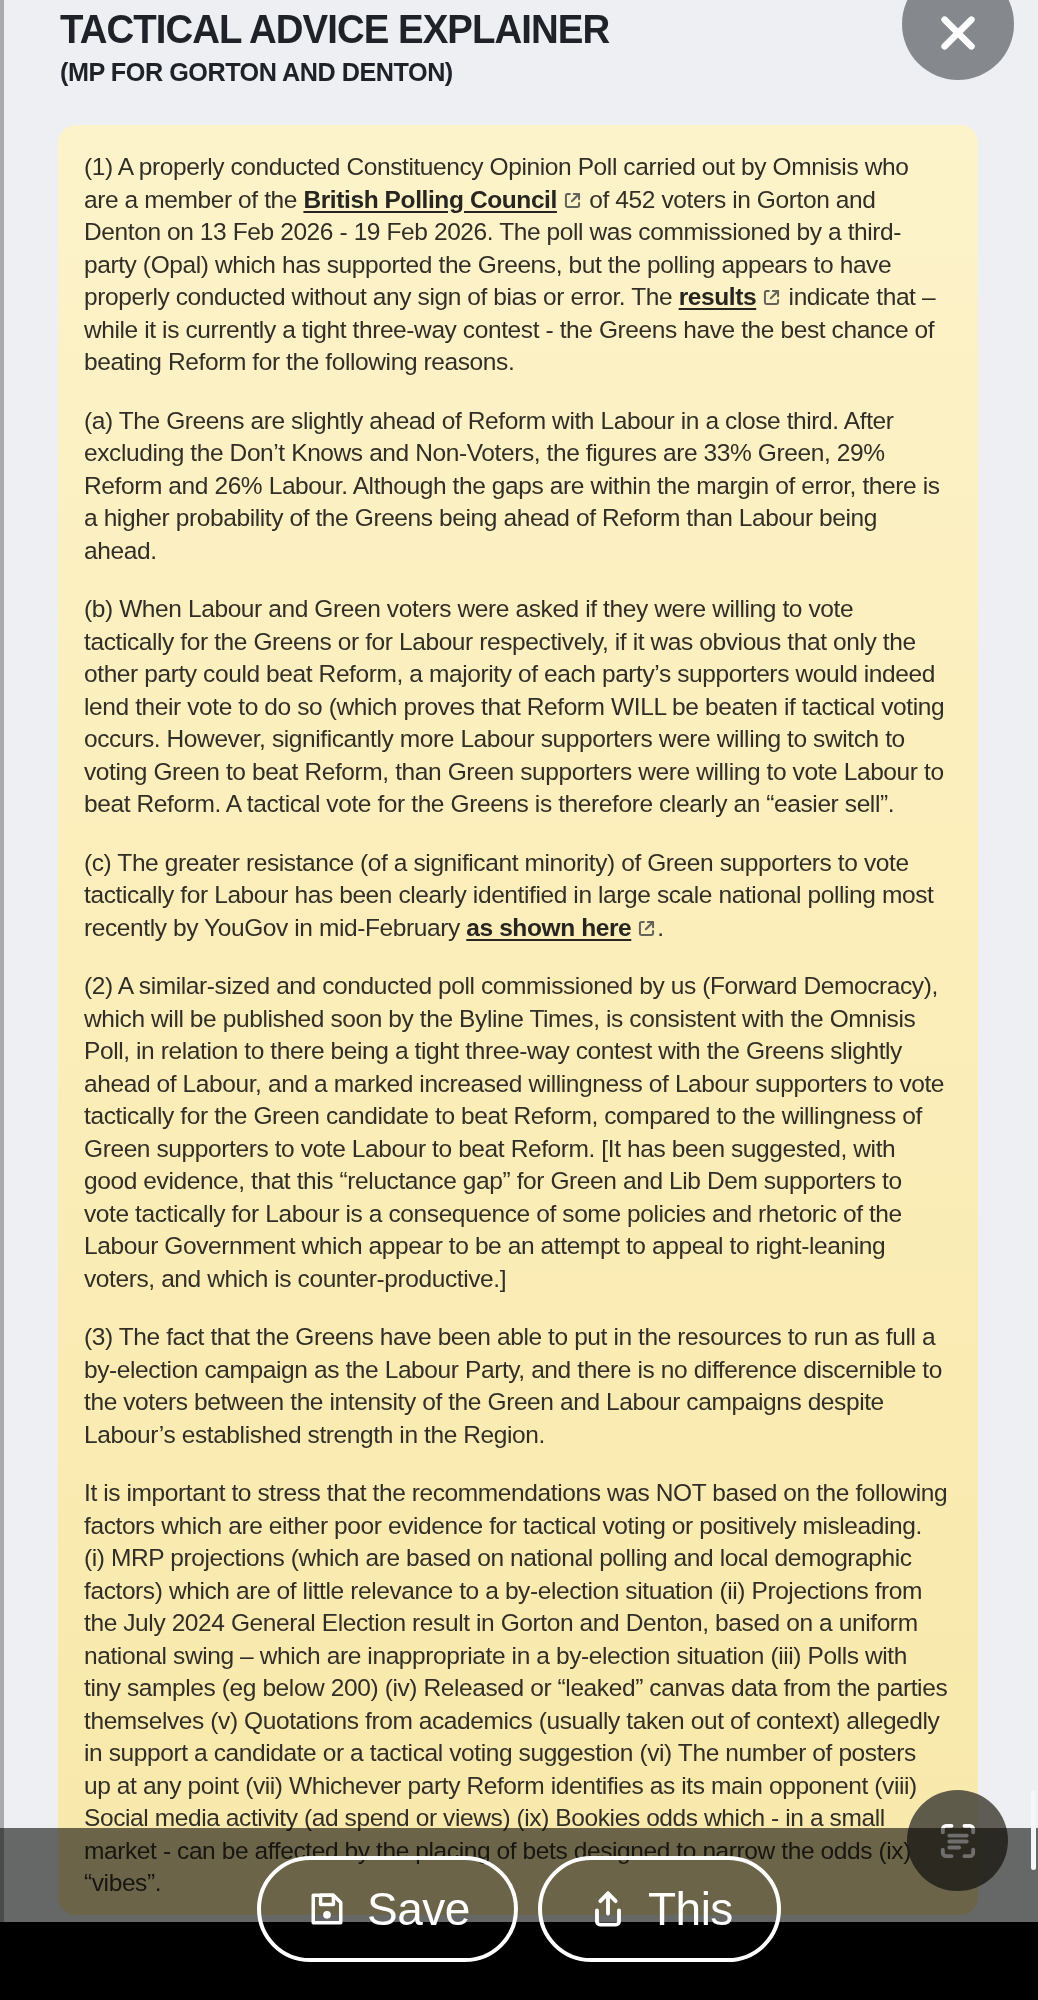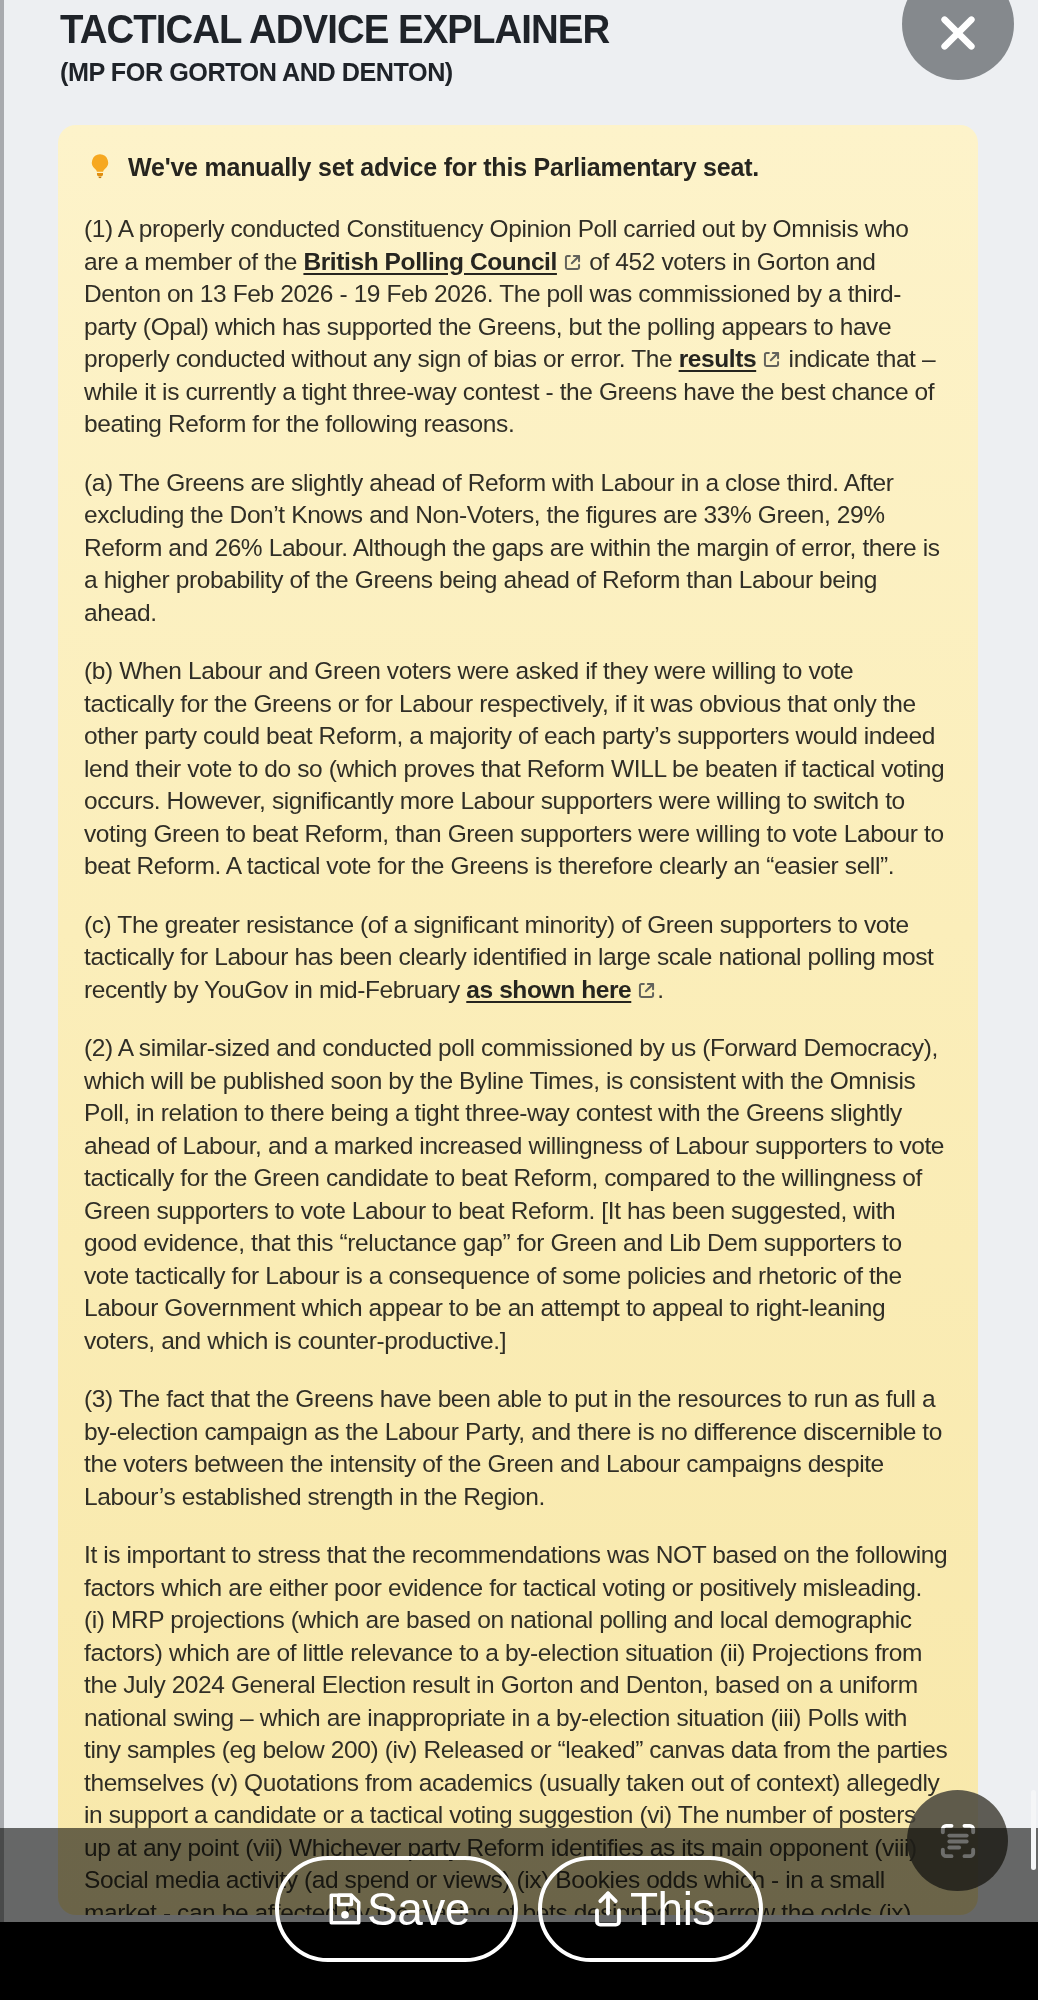--- a/index.html
+++ b/index.html
@@ -73,21 +73,21 @@
   .scrollbar-thumb{
     position:absolute;left:1031px;top:1790px;width:5px;height:80px;border-radius:3px;
     background:#f5f6f7;z-index:12;
   }
 
   
   .action-bar{position:absolute;left:0;top:1856px;width:1038px;display:flex;justify-content:center;gap:20px;z-index:15;}
   .pill-btn{
     height:106px;border:4px solid #fff;border-radius:55px;background:transparent;
     color:#fff;font-size:46px;font-family:"Liberation Sans","DejaVu Sans",sans-serif;
-    display:flex;align-items:center;justify-content:center;cursor:pointer;
+    display:flex;align-items:center;justify-content:center;gap:18px;cursor:pointer;
     box-sizing:border-box;padding:0 44px;letter-spacing:-0.5px;
   }
   .pill-btn svg{width:44px;height:44px;flex:0 0 auto;}
 </style>
 </head>
 <body>
 
 <div class="edge-strip"></div>
 
 <div class="header">
@@ -97,30 +97,20 @@
 
 <button class="close-btn">
   <span style="display:flex;">
     <svg viewBox="0 0 24 24" width="46" height="46">
         <path d="M5 5l14 14M19 5L5 19" stroke="#fff" stroke-width="3.4" stroke-linecap="round" fill="none"></path>
       </svg>
   </span>
 </button>
 
 <div class="card">
-  <div class="tip-row">
-    <span style="display:flex;">
-      <svg viewBox="0 0 24 24" width="28" height="28">
-        <path d="M12 2a7 7 0 00-4 12.7c.8.6 1.2 1.3 1.3 2.3h5.4c.1-1 .5-1.7 1.3-2.3A7 7 0 0012 2z" fill="#f6a821"></path>
-        <path d="M9.4 18h5.2v1.2a1.4 1.4 0 01-1.4 1.4h-2.4a1.4 1.4 0 01-1.4-1.4z" fill="#e08f12"></path>
-        <path d="M10.6 21h2.8a1.4 1.4 0 01-2.8 0z" fill="#c77b0b"></path>
-      </svg>
-    </span>
-    <span class="tip-text">We've manually set advice for this Parliamentary seat.</span>
-  </div>
   <div class="paras">
       <p class="para">(1) A properly conducted Constituency Opinion Poll carried out by Omnisis who are a member of the <a class="inline-link">British Polling Council<svg class="ext-icon" viewBox="0 0 24 24" width="21" height="21" fill="none" stroke="#63635c" stroke-width="2.3" stroke-linecap="round" stroke-linejoin="round">
             <path d="M9 4.5H6.2A1.7 1.7 0 004.5 6.2v11.6a1.7 1.7 0 001.7 1.7h11.6a1.7 1.7 0 001.7-1.7V15"></path>
             <path d="M13.5 4.5h6v6"></path>
             <path d="M19.2 4.8l-8 8"></path>
           </svg></a> of 452 voters in Gorton and Denton on 13 Feb 2026 - 19 Feb 2026. The poll was commissioned by a third-party (Opal) which has supported the Greens, but the polling appears to have properly conducted without any sign of bias or error. The <a class="inline-link">results<svg class="ext-icon" viewBox="0 0 24 24" width="21" height="21" fill="none" stroke="#63635c" stroke-width="2.3" stroke-linecap="round" stroke-linejoin="round">
             <path d="M9 4.5H6.2A1.7 1.7 0 004.5 6.2v11.6a1.7 1.7 0 001.7 1.7h11.6a1.7 1.7 0 001.7-1.7V15"></path>
             <path d="M13.5 4.5h6v6"></path>
             <path d="M19.2 4.8l-8 8"></path>
           </svg></a> indicate that – while it is currently a tight three-way contest - the Greens have the best chance of beating Reform for the following reasons.</p>

